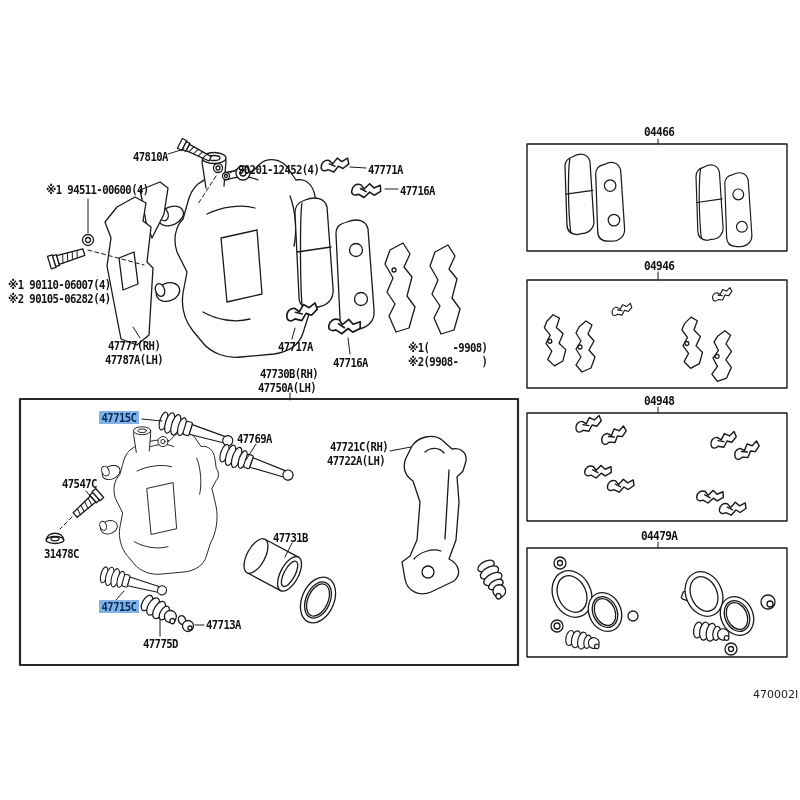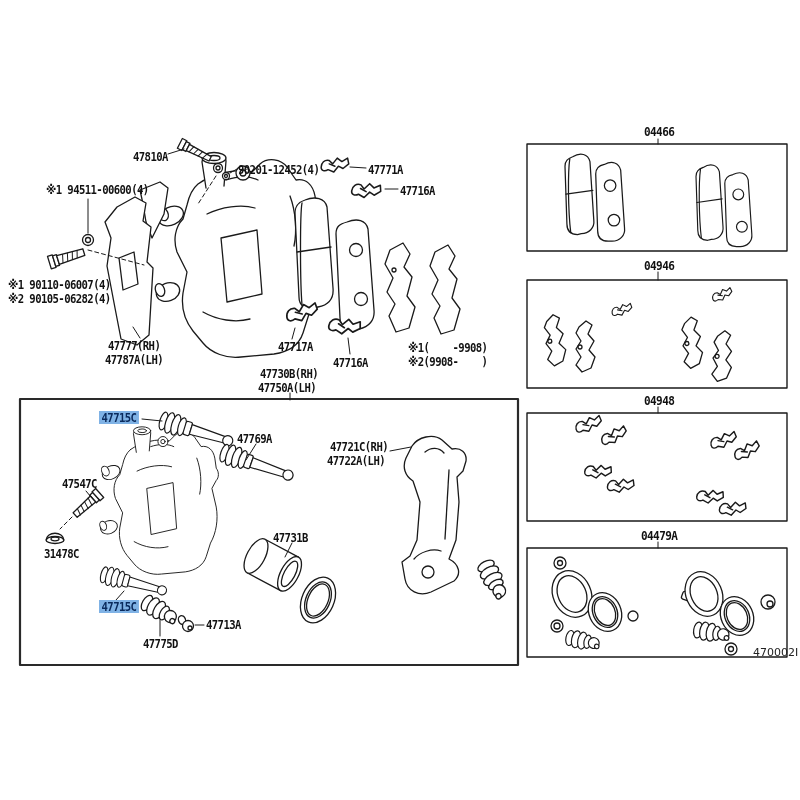--- a/index.html
+++ b/index.html
@@ -284,15 +284,15 @@
 <span class="lbl" style="left:330px;top:440px">47721C(RH)</span>
 <span class="lbl" style="left:327px;top:454px">47722A(LH)</span>
 <span class="lbl" style="left:206px;top:618px">47713A</span>
 <span class="lbl" style="left:143px;top:637px">47775D</span>
 
 <span class="lbl kit" style="left:644px;top:125px">04466</span>
 <span class="lbl kit" style="left:644px;top:259px">04946</span>
 <span class="lbl kit" style="left:644px;top:394px">04948</span>
 <span class="lbl kit" style="left:641px;top:529px">04479A</span>
 
-<span class="dwg" style="left:753px;top:646px">470002I</span>
+<span class="dwg" style="left:753px;top:688px">470002I</span>
 
 </div>
 
 </body></html>

